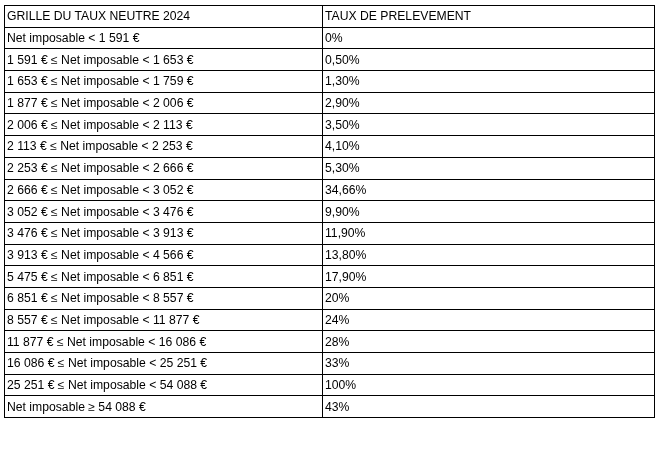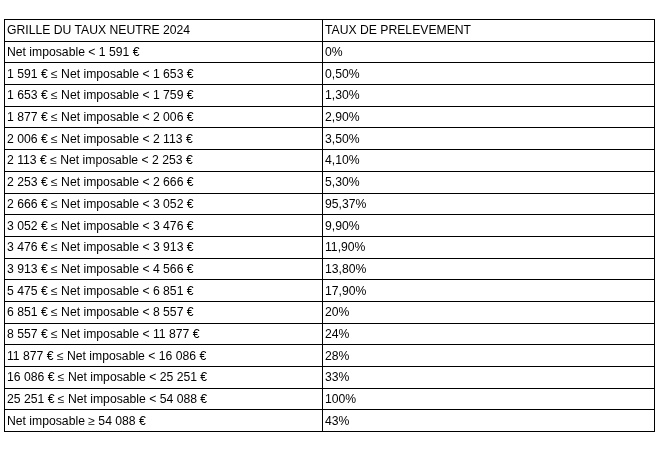--- a/index.html
+++ b/index.html
@@ -15,21 +15,20 @@
       font-family: "Liberation Sans", "DejaVu Sans", sans-serif;
       color: #000000;
     }
     table.grid {
       position: absolute;
       left: 4px;
       top: 5px;
       width: 650px;
       border-collapse: collapse;
       table-layout: fixed;
-      margin-top: 14px;
     }
     table.grid col.c1 { width: 318px; }
     table.grid col.c2 { width: 332px; }
     table.grid td {
       border: 1px solid #000000;
       height: 20.7px;
       padding: 0 0 0 2px;
       font-size: 12.2px;
       line-height: 20px;
       white-space: nowrap;
@@ -73,21 +72,21 @@
     <tr>
       <td>2 113 € ≤ Net imposable &lt; 2 253 €</td>
       <td>4,10%</td>
     </tr>
     <tr>
       <td>2 253 € ≤ Net imposable &lt; 2 666 €</td>
       <td>5,30%</td>
     </tr>
     <tr>
       <td>2 666 € ≤ Net imposable &lt; 3 052 €</td>
-      <td>95,37%</td>
+      <td>34,66%</td>
     </tr>
     <tr>
       <td>3 052 € ≤ Net imposable &lt; 3 476 €</td>
       <td>9,90%</td>
     </tr>
     <tr>
       <td>3 476 € ≤ Net imposable &lt; 3 913 €</td>
       <td>11,90%</td>
     </tr>
     <tr>

